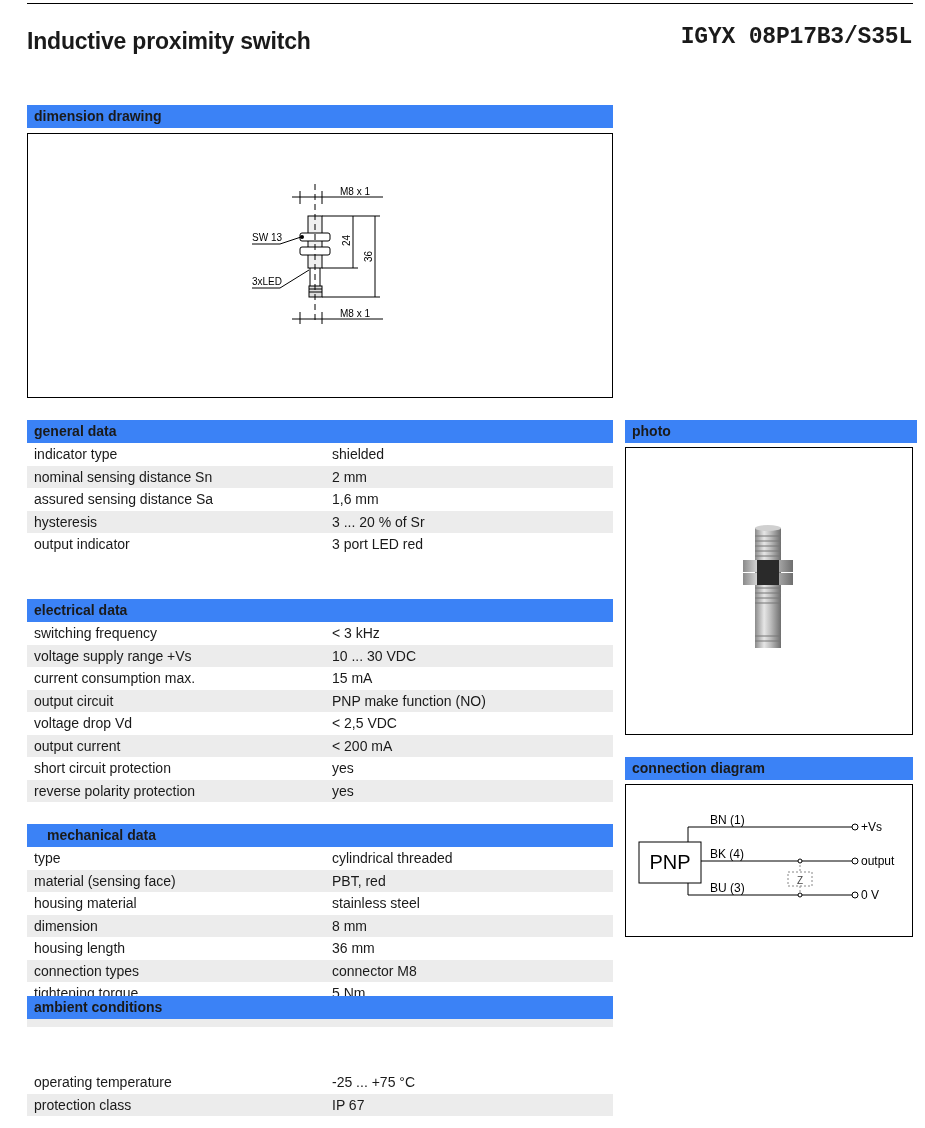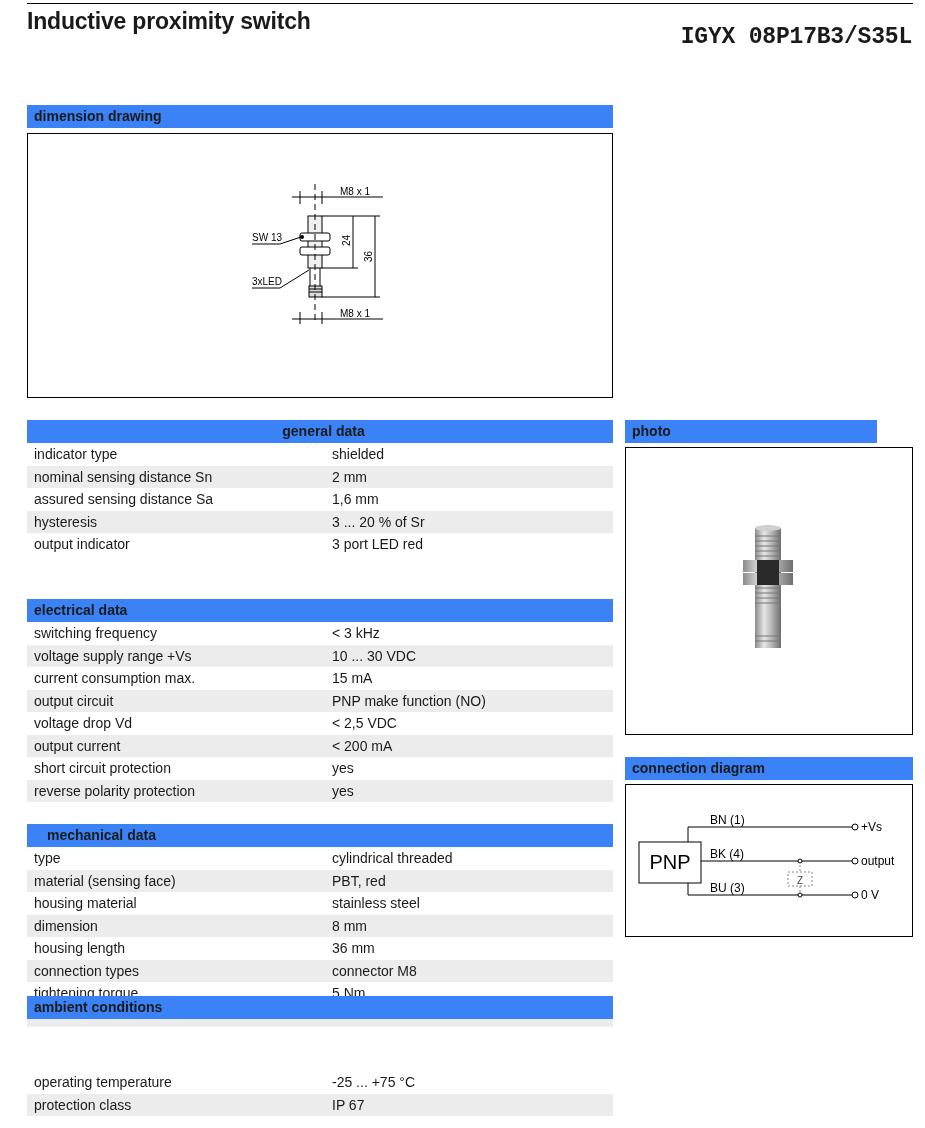--- a/index.html
+++ b/index.html
@@ -1,18 +1,18 @@
 <!DOCTYPE html>
 <html><head>
   <meta charset="utf-8">
   <style>
     html, body { margin: 0; padding: 0; background: #fff; }
     body { width: 925px; height: 1128px; position: relative; font-family: "Liberation Sans", sans-serif; color: #1a1a1a; overflow: hidden; }
     .topline { position: absolute; left: 27px; top: 3px; width: 886px; height: 1px; background: #000; }
-    .title { position: absolute; left: 27px; top: 8px; font-size: 23px; font-weight: bold; letter-spacing: -0.2px; }
+    .title { position: absolute; left: 27px; top: 28px; font-size: 23px; font-weight: bold; letter-spacing: -0.2px; }
     .model { position: absolute; right: 13px; top: 24px; font-size: 23px; font-weight: bold; letter-spacing: -0.2px; font-family: Liberation Mono, monospace; }
     .sec-head { position: absolute; background: #3b82f6; height: 23px; line-height: 23px; font-size: 14px; font-weight: bold; padding-left: 7px; box-sizing: border-box; }
     .box { position: absolute; border: 1px solid #000; box-sizing: border-box; background: #fff; }
     .table { position: absolute; left: 27px; width: 586px; }
     .row { height: 22.5px; line-height: 22.5px; font-size: 14px; position: relative; }
     .row:nth-child(odd) { background: #fff; }
     .row:nth-child(even) { background: #ececec; }
     .row .k { position: absolute; left: 7px; }
     .row .v { position: absolute; left: 305px; }
     svg text { font-family: "Liberation Sans", sans-serif; }
@@ -64,21 +64,21 @@
     <circle cx="274" cy="103" r="2" fill="#000"></circle>
     <text x="312" y="61" font-size="10">M8 x 1</text>
     <text x="312" y="183" font-size="10">M8 x 1</text>
     <text x="224" y="107" font-size="10">SW 13</text>
     <text x="224" y="151" font-size="10">3xLED</text>
     <text x="322" y="112" font-size="10" transform="rotate(-90 322 112)">24</text>
     <text x="344" y="128" font-size="10" transform="rotate(-90 344 128)">36</text>
   </svg>
 </div>
 
-<div class="sec-head" style="left:27px; top:420px; width:586px;text-align:center;">general data</div>
+<div class="sec-head" style="left:27px; top:420px; width:586px;">general data</div>
 <div class="table" style="top:443px;">
     <div class="row">
       <span class="k">indicator type</span>
       <span class="v">shielded</span>
     </div>
     <div class="row">
       <span class="k">nominal sensing distance Sn</span>
       <span class="v">2 mm</span>
     </div>
     <div class="row">
@@ -172,21 +172,21 @@
     <div class="row">
       <span class="k">operating temperature</span>
       <span class="v">-25 ... +75 °C</span>
     </div>
     <div class="row">
       <span class="k">protection class</span>
       <span class="v">IP 67</span>
     </div>
   </div>
 
-<div class="sec-head" style="left:625px; top:420px; width:252px;">photo</div>
+<div class="sec-head" style="left:625px; top:420px; width:292px;">photo</div>
 <div class="box" style="left:625px; top:447px; width:288px; height:288px;">
   <svg width="286" height="286" viewBox="0 0 286 286">
     <defs>
       <linearGradient id="metal" x1="0" x2="1" y1="0" y2="0">
         <stop offset="0" stop-color="#8a8a8a"></stop>
         <stop offset="0.35" stop-color="#e6e6e6"></stop>
         <stop offset="0.6" stop-color="#bdbdbd"></stop>
         <stop offset="1" stop-color="#6e6e6e"></stop>
       </linearGradient>
     </defs>

